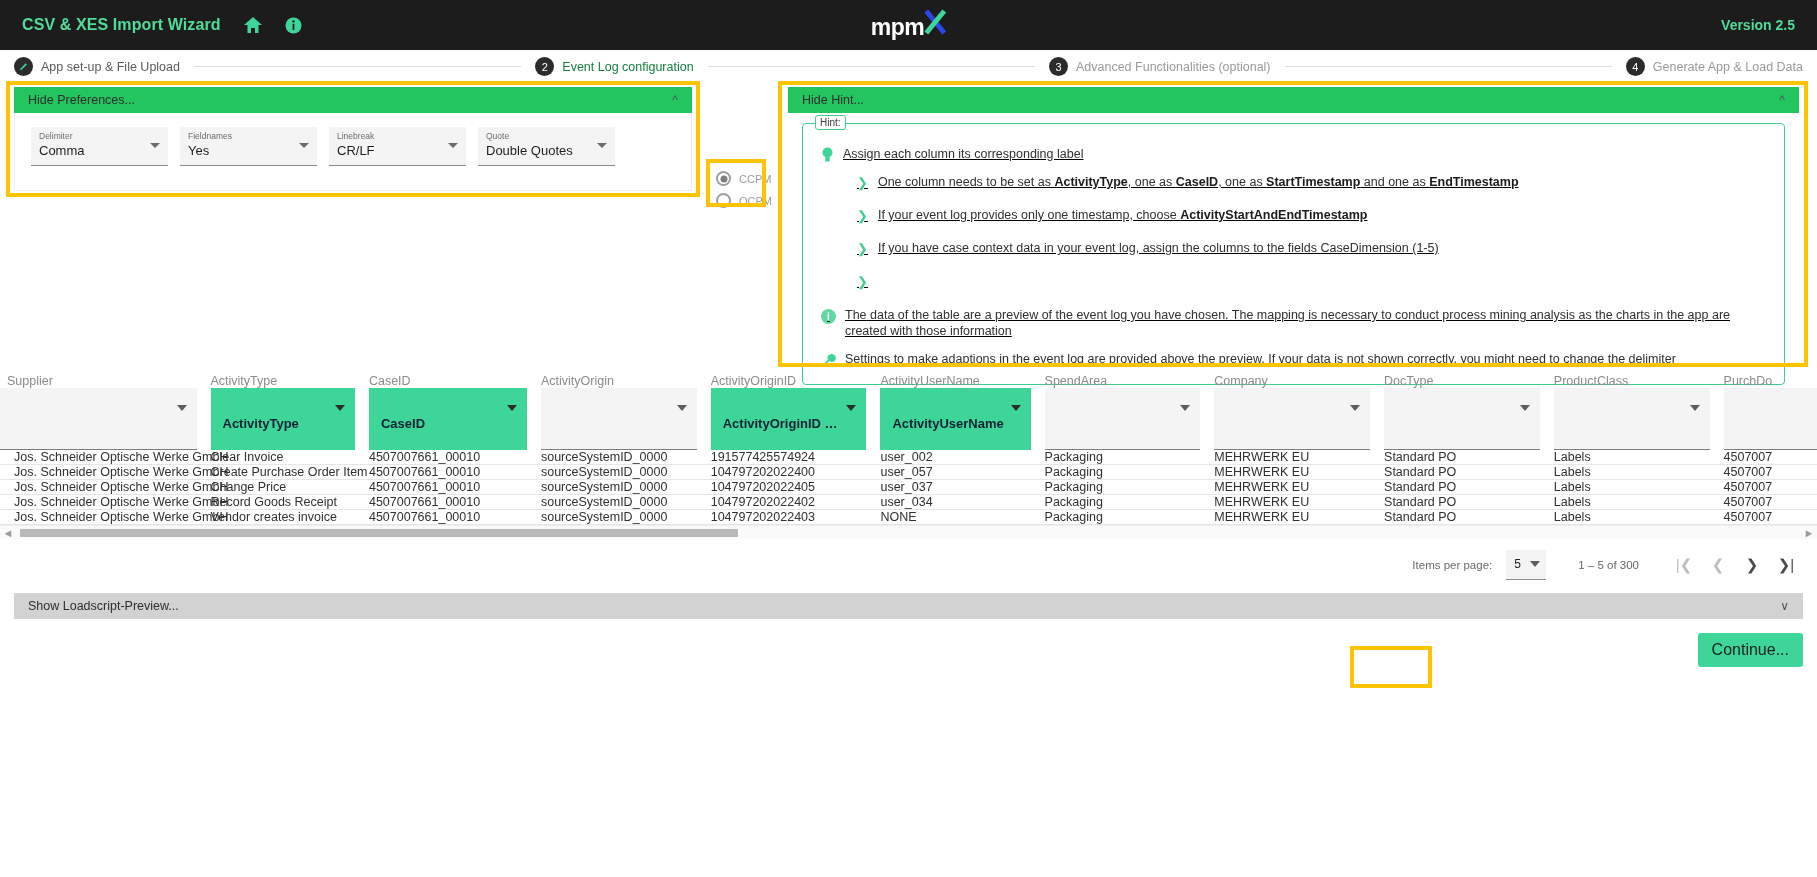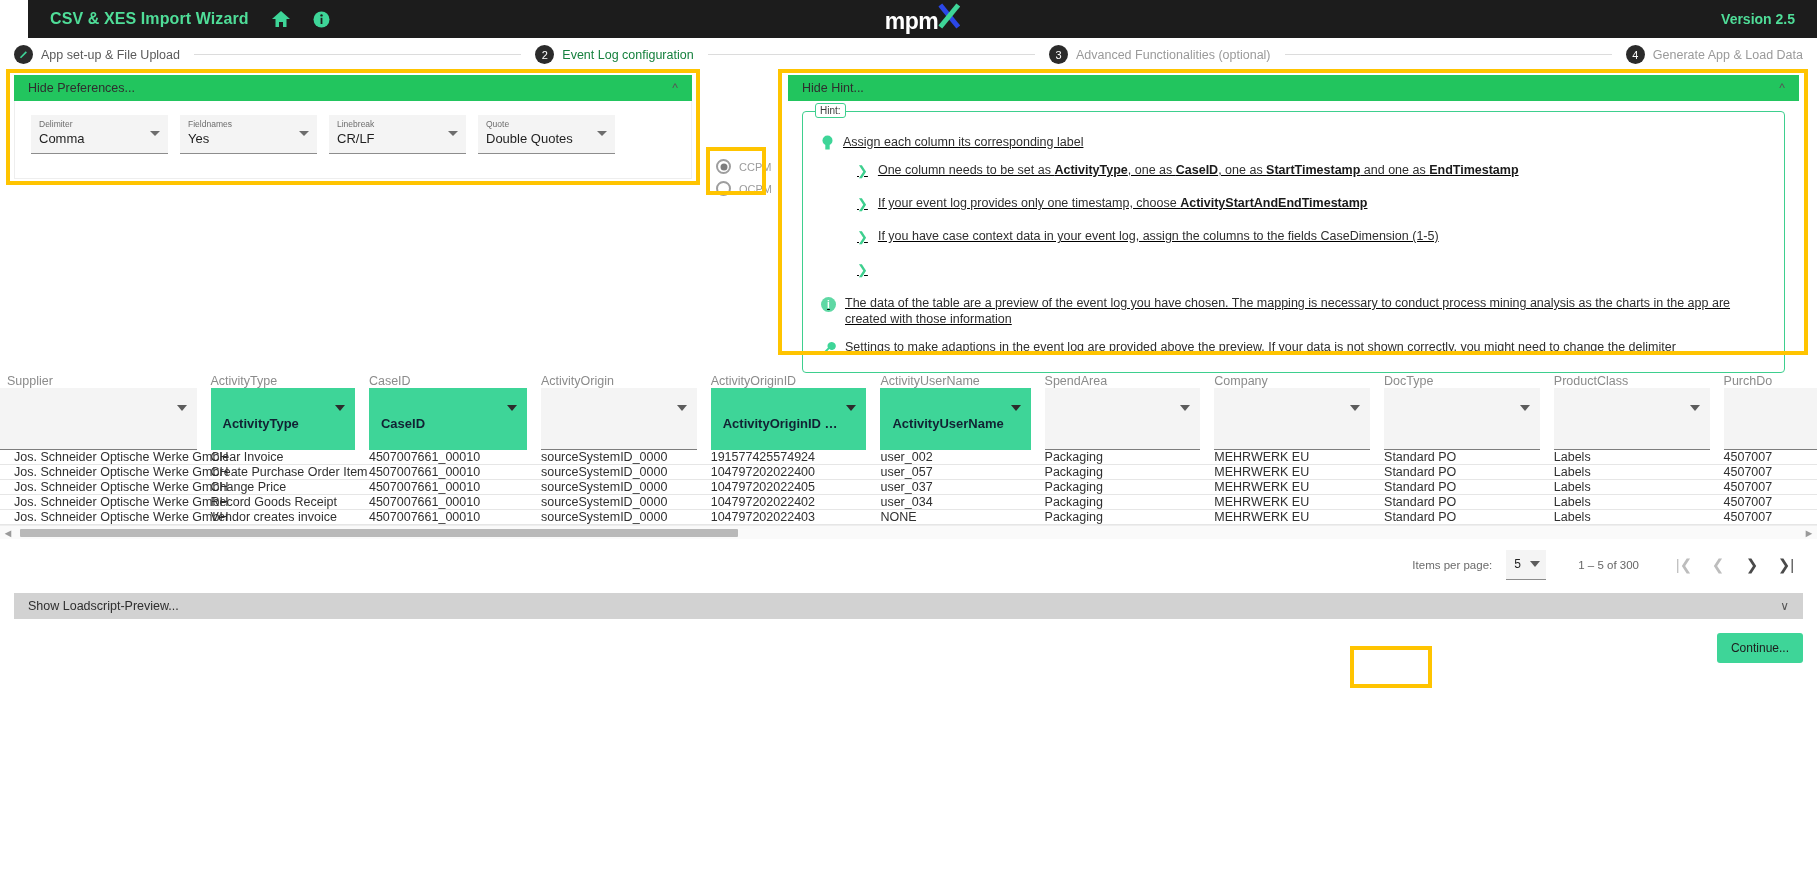--- a/index.html
+++ b/index.html
@@ -6,23 +6,23 @@
   html, body {
     width: 1817px; height: 877px;
     font-family: "Liberation Sans", sans-serif;
     background: #ffffff;
     overflow: hidden;
   }
   .app { position: relative; width: 1817px; height: 877px; }
 
   
   .topbar {
-    height: 38px; background: #1c1c1c;
+    height: 50px; background: #1c1c1c;
     display: flex; align-items: center;
-    padding: 0 22px; position: relative; margin-left: 28px;
+    padding: 0 22px; position: relative;
   }
   .topbar-title {
     color: #4fdd98; font-size: 16px; font-weight: bold;
     letter-spacing: .1px;
   }
   .topbar-icon {
     margin-left: 22px; display: flex; align-items: center;
     justify-content: center; cursor: pointer;
   }
   .home-glyph { width: 20px; height: 18px; display:block; }
@@ -203,21 +203,21 @@
 
   
   .loadscript {
     margin: 2px 14px 0 14px; background: #d2d2d2; height: 26px;
     display: flex; align-items: center; justify-content: space-between;
     padding: 0 14px; font-size: 12.5px; color: #2e2e2e; cursor: pointer;
   }
 
   .footer { display: flex; justify-content: flex-end; padding: 14px 14px 0 14px; }
   .continue-btn {
-    background: #3ed598; color: #1d1d1d; font-size: 12px;
+    background: #3ed598; color: #1d1d1d; font-size: 16px;
     border: none; border-radius: 3px; padding: 8px 14px; cursor: pointer;
     font-family: "Liberation Sans", sans-serif;
   }
 </style>
 </head>
 <body>
 
 <div class="app">
 
   <div class="topbar">

